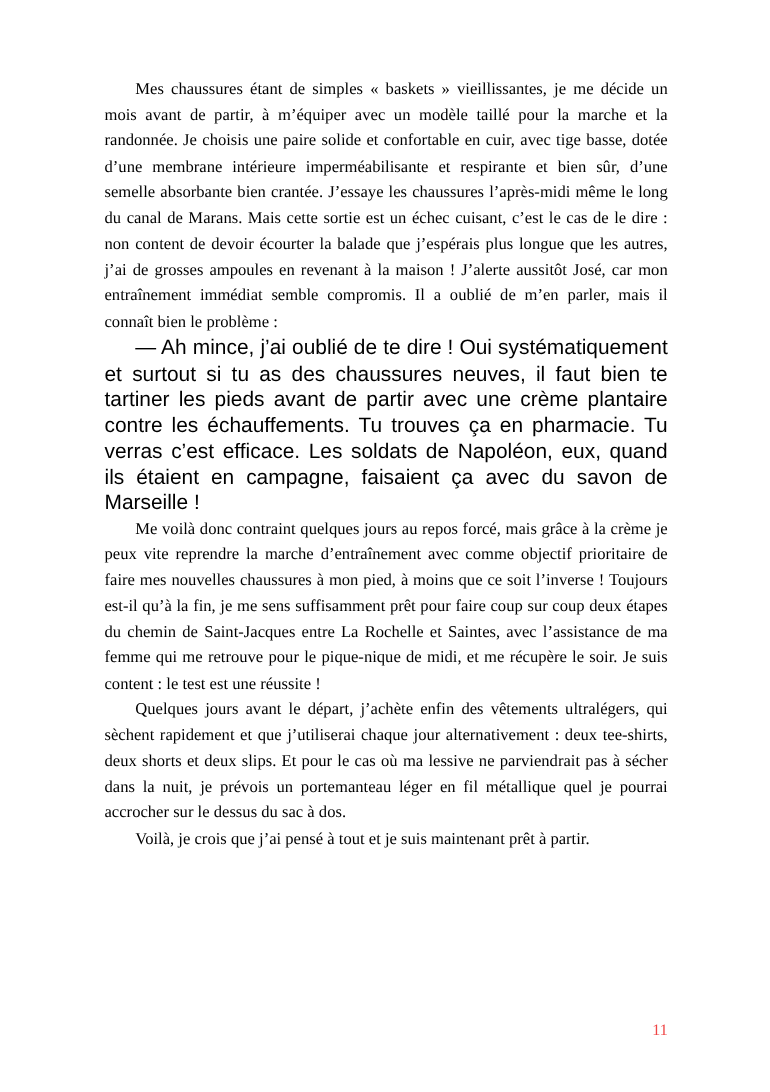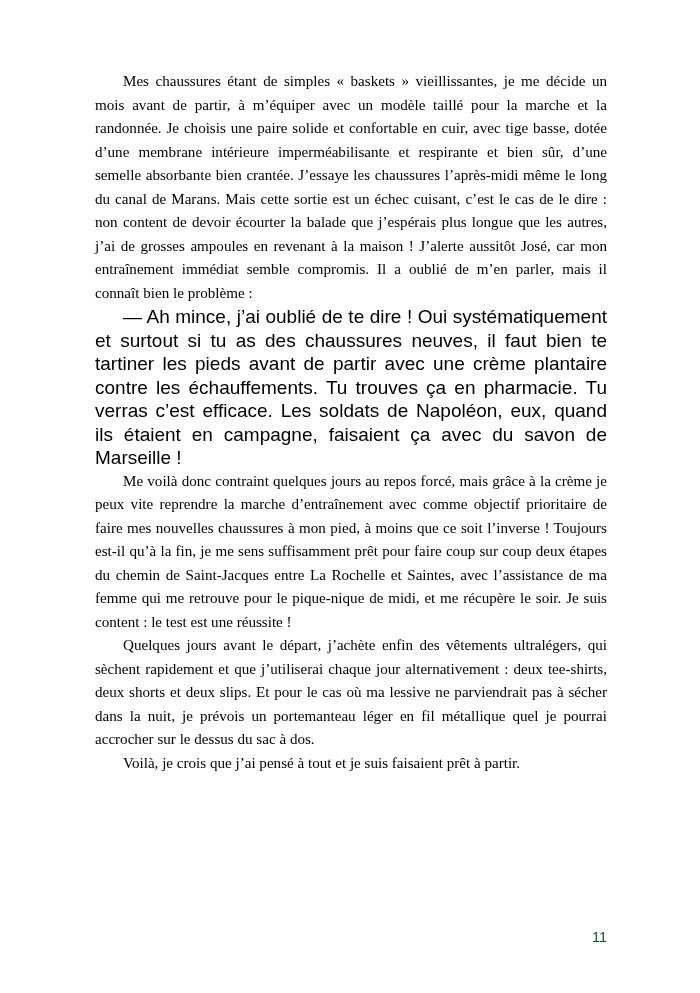--- a/index.html
+++ b/index.html
@@ -37,34 +37,34 @@
     font-family: "Liberation Serif", "DejaVu Serif", serif;
   }
   p.sans {
     font-family: "Liberation Sans", "DejaVu Sans", sans-serif;
     font-size: 19px;
   }
   .folio {
     position: absolute;
     right: 93px;
     top: 930px;
-    font-family: Liberation Sans, sans-serif;
+    font-family: Liberation Serif, serif;
     font-size: 14.5px;
-    color: #14532d;
+    color: #ef4444;
     line-height: 1;
   }
 </style>
 </head>
 <body>
 
 <div class="page">
 
   <div class="text-block">
     <p class="serif">Mes chaussures étant de simples « baskets » vieillissantes, je me décide un mois avant de partir, à m’équiper avec un modèle taillé pour la marche et la randonnée. Je choisis une paire solide et confortable en cuir, avec tige basse, dotée d’une membrane intérieure imperméabilisante et respirante et bien sûr, d’une semelle absorbante bien crantée. J’essaye les chaussures l’après-midi même le long du canal de Marans. Mais cette sortie est un échec cuisant, c’est le cas de le dire : non content de devoir écourter la balade que j’espérais plus longue que les autres, j’ai de grosses ampoules en revenant à la maison ! J’alerte aussitôt José, car mon entraînement immédiat semble compromis. Il a oublié de m’en parler, mais il connaît bien le problème :</p>
     <p class="sans">— Ah mince, j’ai oublié de te dire ! Oui systématiquement et surtout si tu as des chaussures neuves, il faut bien te tartiner les pieds avant de partir avec une crème plantaire contre les échauffements. Tu trouves ça en pharmacie. Tu verras c’est efficace. Les soldats de Napoléon, eux, quand ils étaient en campagne, faisaient ça avec du savon de Marseille !</p>
     <p class="serif">Me voilà donc contraint quelques jours au repos forcé, mais grâce à la crème je peux vite reprendre la marche d’entraînement avec comme objectif prioritaire de faire mes nouvelles chaussures à mon pied, à moins que ce soit l’inverse ! Toujours est-il qu’à la fin, je me sens suffisamment prêt pour faire coup sur coup deux étapes du chemin de Saint-Jacques entre La Rochelle et Saintes, avec l’assistance de ma femme qui me retrouve pour le pique-nique de midi, et me récupère le soir. Je suis content : le test est une réussite !</p>
     <p class="serif">Quelques jours avant le départ, j’achète enfin des vêtements ultralégers, qui sèchent rapidement et que j’utiliserai chaque jour alternativement : deux tee-shirts, deux shorts et deux slips. Et pour le cas où ma lessive ne parviendrait pas à sécher dans la nuit, je prévois un portemanteau léger en fil métallique quel je pourrai accrocher sur le dessus du sac à dos.</p>
-    <p class="serif">Voilà, je crois que j’ai pensé à tout et je suis faisaient prêt à partir.</p>
+    <p class="serif">Voilà, je crois que j’ai pensé à tout et je suis maintenant prêt à partir.</p>
   </div>
 
   <div class="folio">11</div>
 
 </div>
 
 </body></html>

